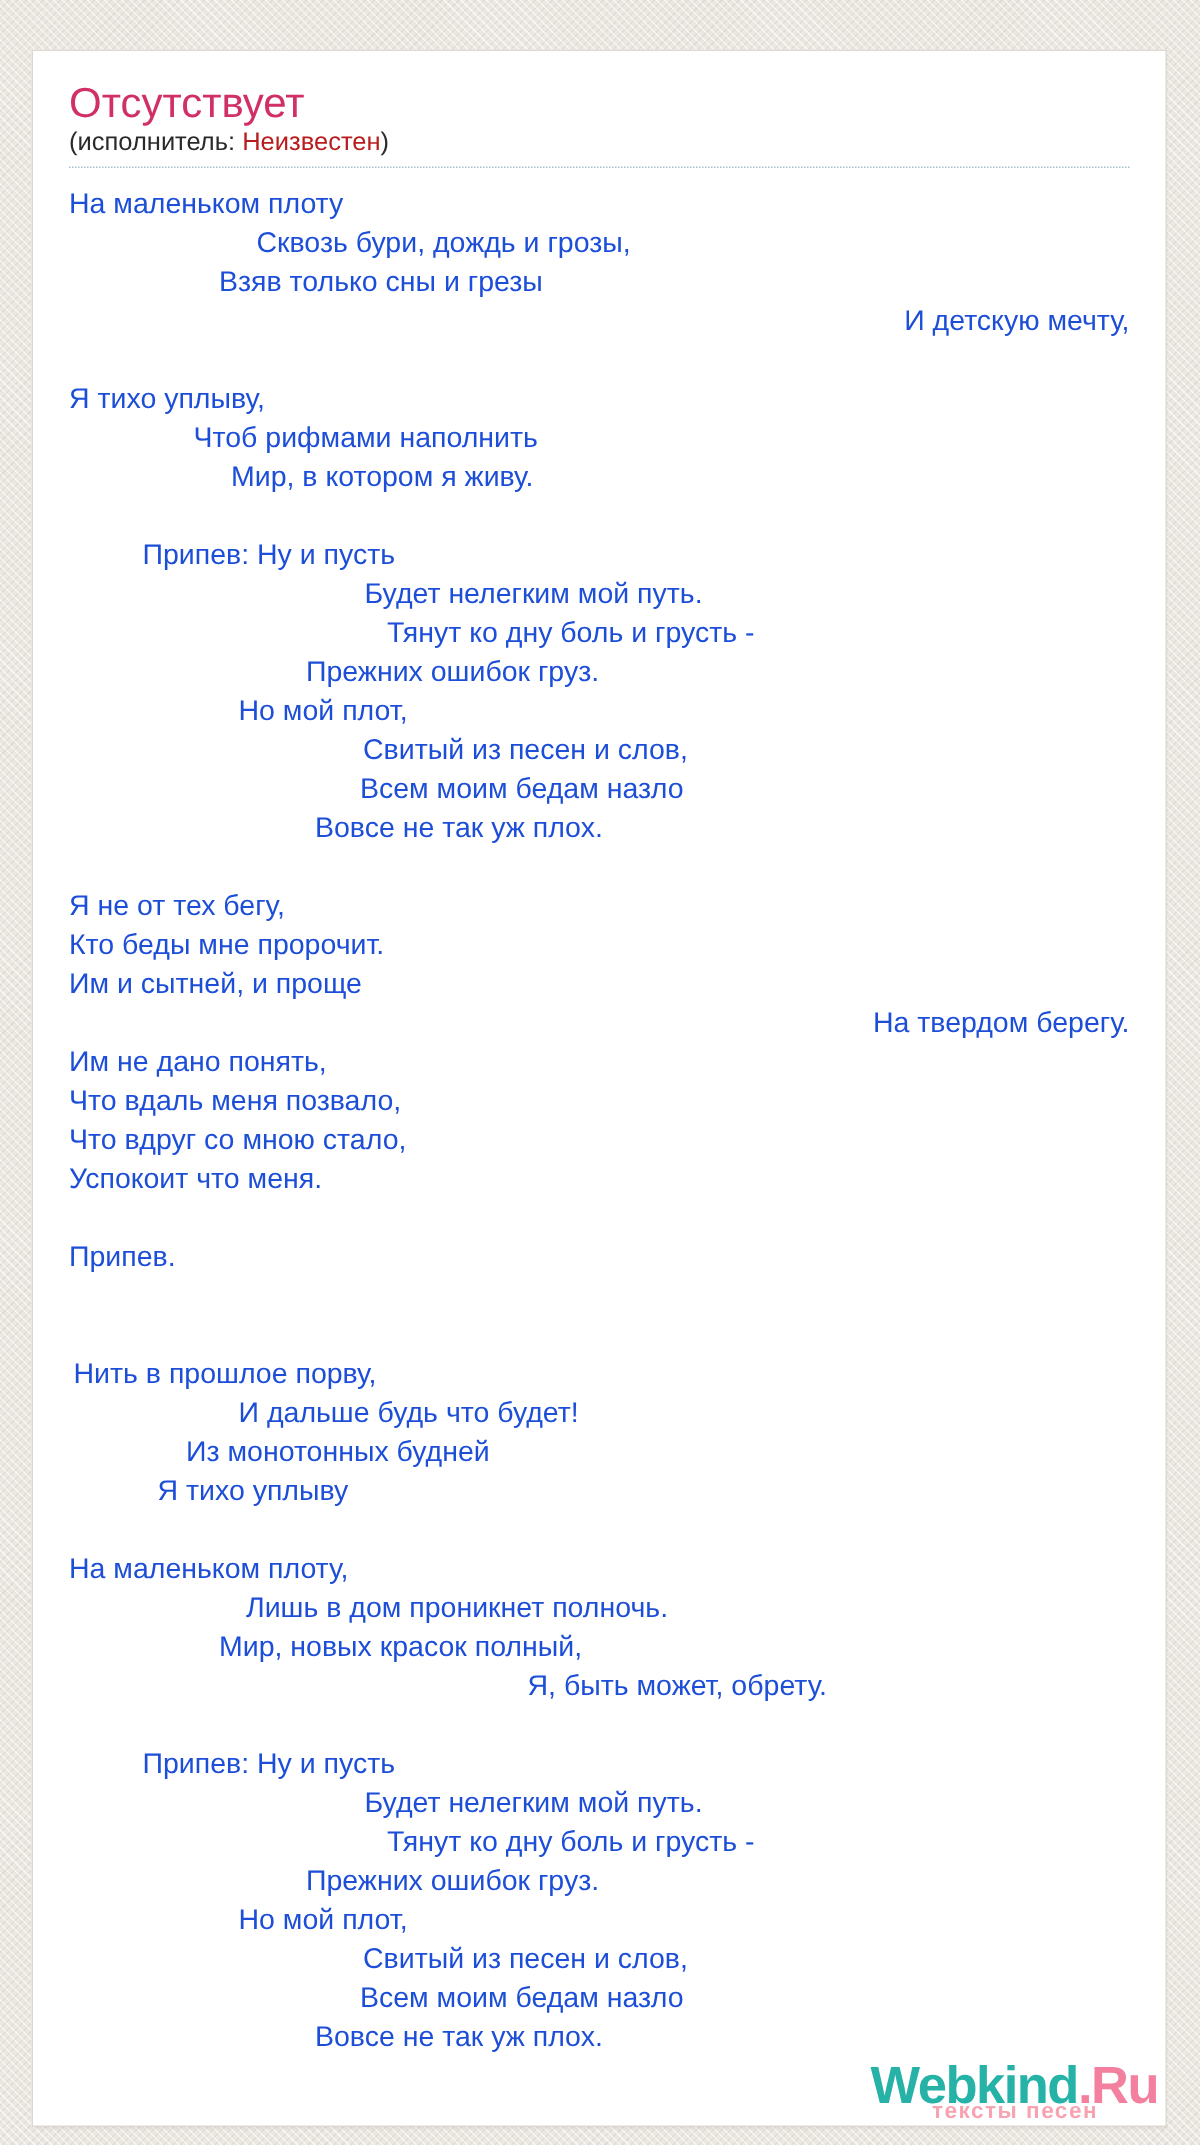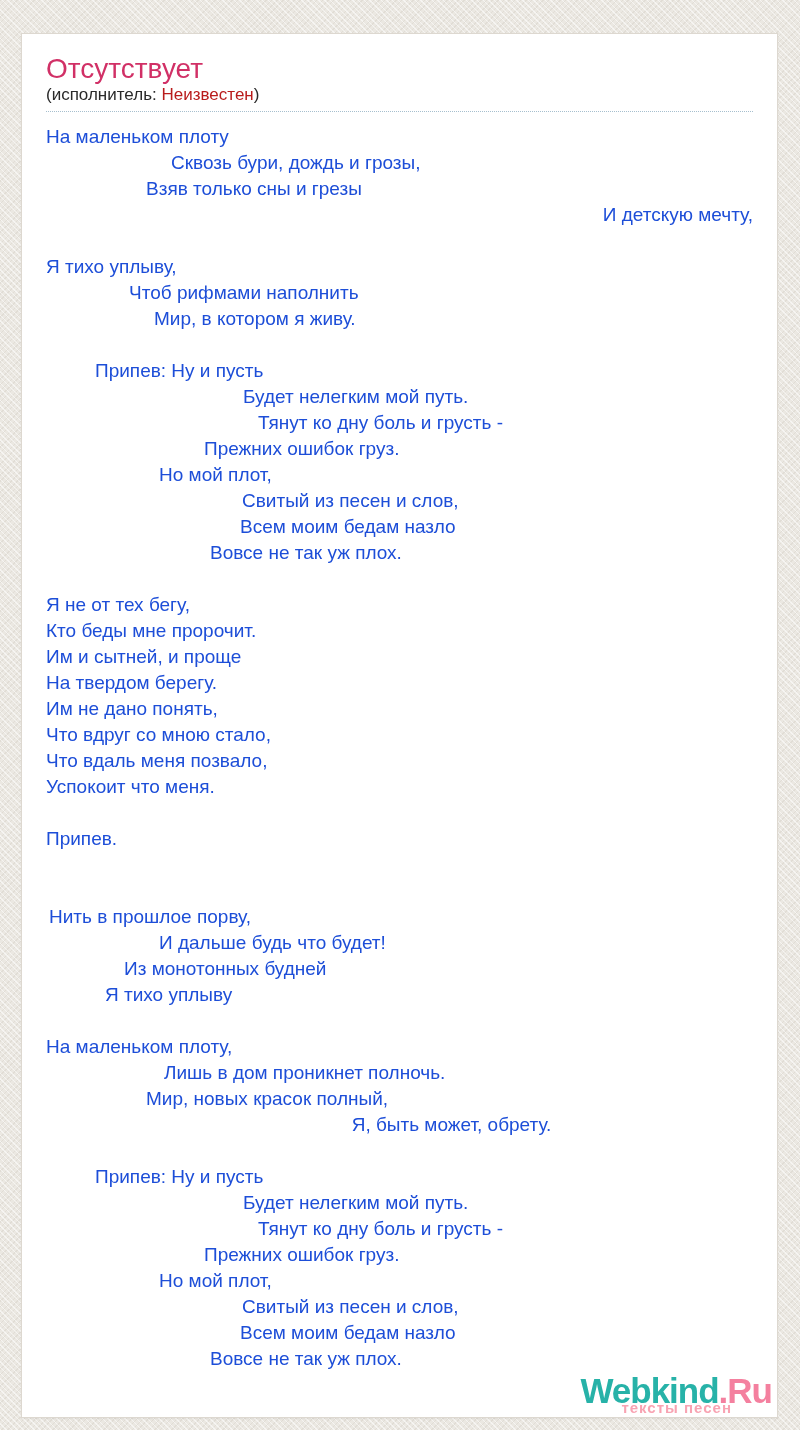--- a/index.html
+++ b/index.html
@@ -108,24 +108,24 @@
       <div class="lyric-line" style="padding-left: 212px;">Тянут ко дну боль и грусть -</div>
       <div class="lyric-line" style="padding-left: 158px;">Прежних ошибок груз.</div>
       <div class="lyric-line" style="padding-left: 113px;">Но мой плот,</div>
       <div class="lyric-line" style="padding-left: 196px;">Свитый из песен и слов,</div>
       <div class="lyric-line" style="padding-left: 194px;">Всем моим бедам назло</div>
       <div class="lyric-line" style="padding-left: 164px;">Вовсе не так уж плох.</div>
       <div class="lyric-line" style="padding-left: 0px;">&nbsp;</div>
       <div class="lyric-line" style="padding-left: 0px;">Я не от тех бегу,</div>
       <div class="lyric-line" style="padding-left: 0px;">Кто беды мне пророчит.</div>
       <div class="lyric-line" style="padding-left: 0px;">Им и сытней, и проще</div>
-      <div class="lyric-line" style="padding-left: 0px;">На твердом берегу.</div>
+      <div class="lyric-line" style="padding-left: 0px; text-align: right;">На твердом берегу.</div>
       <div class="lyric-line" style="padding-left: 0px;">Им не дано понять,</div>
+      <div class="lyric-line" style="padding-left: 0px;">Что вдаль меня позвало,</div>
       <div class="lyric-line" style="padding-left: 0px;">Что вдруг со мною стало,</div>
-      <div class="lyric-line" style="padding-left: 0px;">Что вдаль меня позвало,</div>
       <div class="lyric-line" style="padding-left: 0px;">Успокоит что меня.</div>
       <div class="lyric-line" style="padding-left: 0px;">&nbsp;</div>
       <div class="lyric-line" style="padding-left: 0px;">Припев.</div>
       <div class="lyric-line" style="padding-left: 0px;">&nbsp;</div>
       <div class="lyric-line" style="padding-left: 0px;">&nbsp;</div>
       <div class="lyric-line" style="padding-left: 3px;">Нить в прошлое порву,</div>
       <div class="lyric-line" style="padding-left: 113px;">И дальше будь что будет!</div>
       <div class="lyric-line" style="padding-left: 78px;">Из монотонных будней</div>
       <div class="lyric-line" style="padding-left: 59px;">Я тихо уплыву</div>
       <div class="lyric-line" style="padding-left: 0px;">&nbsp;</div>

